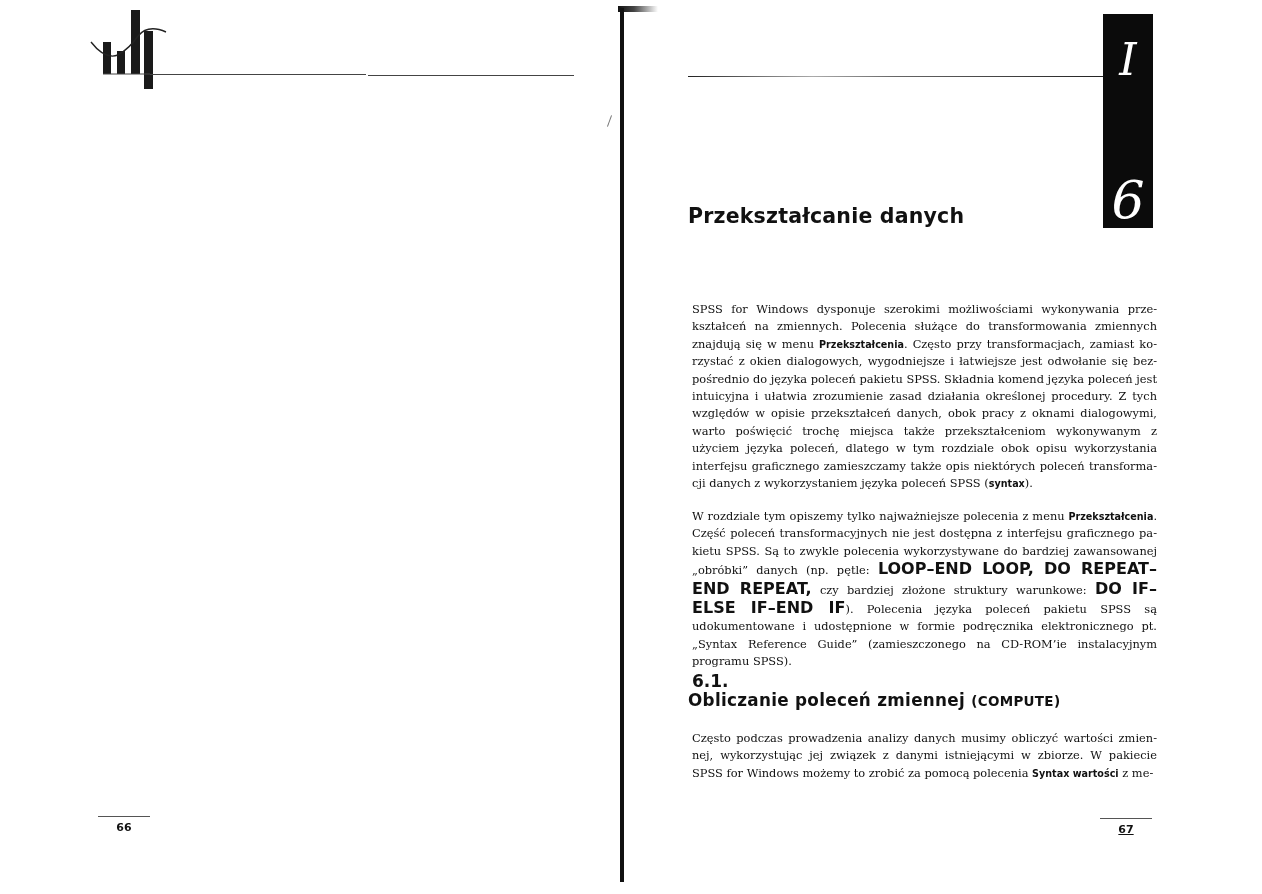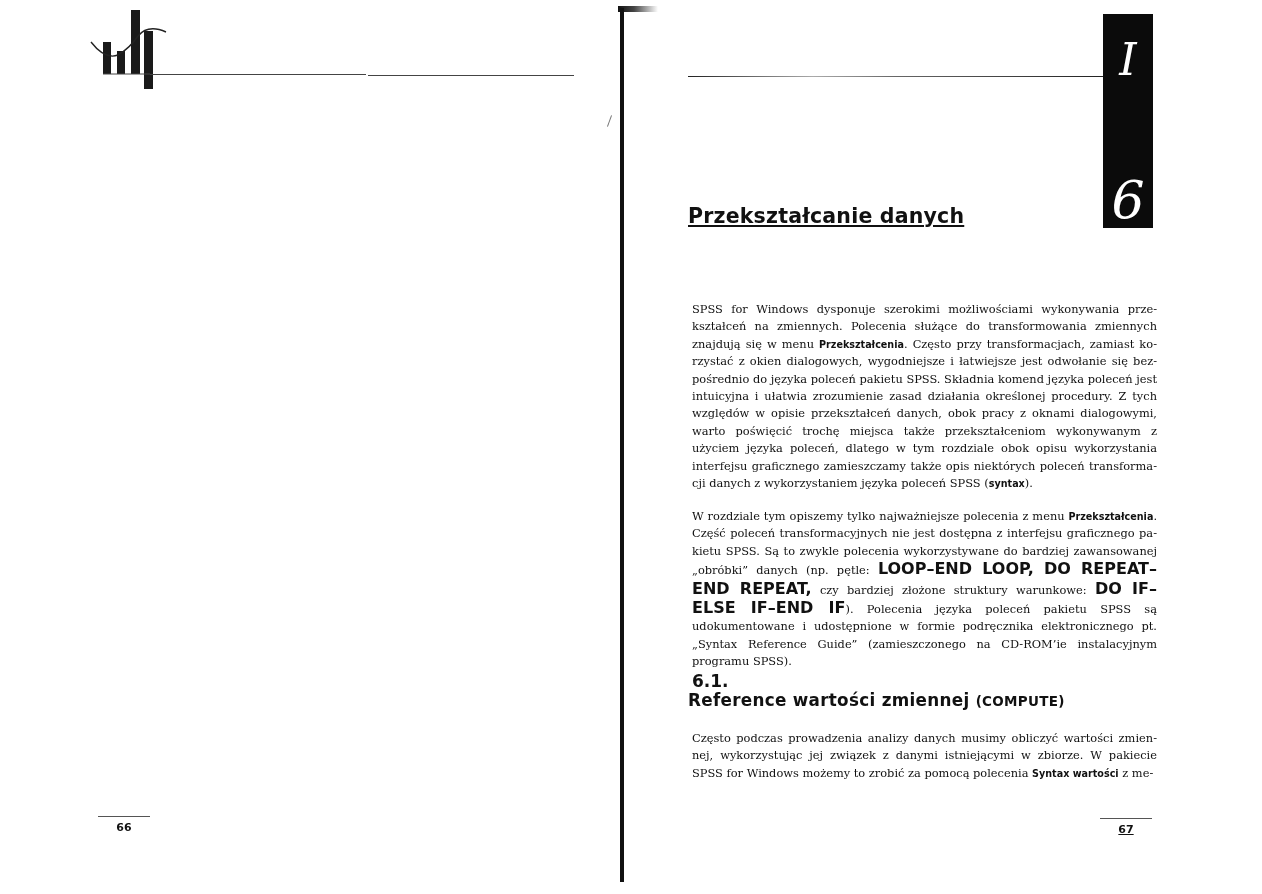--- a/index.html
+++ b/index.html
@@ -26,21 +26,21 @@
   
   .rule-right { position: absolute; left: 688px; top: 76px; width: 417px; height: 1px;
                 background: linear-gradient(90deg, #222 0%, #aaa 30%, #666 50%, #222 100%); }
   .chapter-tab { position: absolute; left: 1103px; top: 14px; width: 50px; height: 214px; background: #0b0b0b; }
   .chapter-tab .part { position: absolute; top: 16px; width: 100%; text-align: center; color: #fff;
                        font-family: "DejaVu Serif", serif; font-style: italic; font-size: 44px; line-height: 60px; }
   .chapter-tab .num { position: absolute; bottom: -4px; width: 100%; text-align: center; color: #fff;
                       font-family: "DejaVu Serif", serif; font-style: italic; font-size: 52px; line-height: 64px; }
 
   .chapter-title { position: absolute; left: 688px; top: 204px; font-family: "DejaVu Sans", sans-serif;
-                   font-weight: bold; font-size: 20.5px; letter-spacing: 0.2px; margin: 0; text-decoration: underline; }
+                   font-weight: bold; font-size: 20.5px; letter-spacing: 0.2px; margin: 0; }
 
   .body-text { position: absolute; left: 688px; width: 465px; font-family: "DejaVu Serif", serif;
                font-size: 11.4px; line-height: 17.4px; text-align: justify; margin: 4px; hyphens: manual; }
   .p1 { top: 297px; }
   .p2 { top: 504px; }
   .p3 { top: 726px; }
   .ui-term { font-family: "DejaVu Sans", sans-serif; font-size: 9.6px; font-weight: bold; }
   .cmd { font-family: "DejaVu Sans", sans-serif; font-size: 16px; font-weight: bold; }
 
   .section-num { position: absolute; left: 688px; top: 667px; font-family: "DejaVu Sans", sans-serif;
@@ -80,18 +80,18 @@
   <div class="part">I</div>
   <div class="num">6</div>
 </div>
 
 <h1 class="chapter-title">Przekształcanie danych</h1>
 
 <p class="body-text p1">SPSS for Windows dysponuje szerokimi możliwościami wykonywania prze­kształceń na zmiennych. Polecenia służące do transformowania zmiennych znajdują się w menu <span class="ui-term">Przekształcenia</span>. Często przy transformacjach, zamiast ko­rzystać z okien dialogowych, wygodniejsze i łatwiejsze jest odwołanie się bez­pośrednio do języka poleceń pakietu SPSS. Składnia komend języka poleceń jest intuicyjna i ułatwia zrozumienie zasad działania określonej procedury. Z tych względów w opisie przekształceń danych, obok pracy z oknami dialogo­wymi, warto poświęcić trochę miejsca także przekształceniom wykonywanym z użyciem języka poleceń, dlatego w tym rozdziale obok opisu wykorzystania interfejsu graficznego zamieszczamy także opis niektórych poleceń transforma­cji danych z wykorzystaniem języka poleceń SPSS (<span class="ui-term">syntax</span>).</p>
 <p class="body-text p2">W rozdziale tym opiszemy tylko najważniejsze polecenia z menu <span class="ui-term">Przekształcenia</span>. Część poleceń transformacyjnych nie jest dostępna z interfejsu graficznego pa­kietu SPSS. Są to zwykle polecenia wykorzystywane do bardziej zawansowanej „obróbki” danych (np. pętle: <span class="cmd">LOOP–END LOOP, DO REPEAT–END REPEAT,</span> czy bardziej złożone struktury warunkowe: <span class="cmd">DO IF–ELSE IF–END IF</span>). Polecenia języka poleceń pakietu SPSS są udokumentowane i udostępnione w formie podręcznika elektronicznego pt. „Syntax Reference Guide” (zamieszczonego na CD-ROM’ie instalacyjnym programu SPSS).</p>
 
 <h2 class="section-num">6.1.</h2>
-<h2 class="section-title"><span>Reference wartości zmiennej</span> <span class="cmd-h">(COMPUTE)</span></h2>
+<h2 class="section-title"><span>Obliczanie poleceń zmiennej</span> <span class="cmd-h">(COMPUTE)</span></h2>
 
 <p class="body-text p3">Często podczas prowadzenia analizy danych musimy obliczyć wartości zmien­nej, wykorzystując jej związek z danymi istniejącymi w zbiorze. W pakiecie SPSS for Windows możemy to zrobić za pomocą polecenia <span class="ui-term">Syntax wartości</span> z me-</p>
 
 <div class="folio-rule" style="left:1100px; top:818px; width:52px;"></div>
 <div class="folio" style="left:1100px; top:823px;text-decoration:underline;">67</div>
 
 </body></html>

